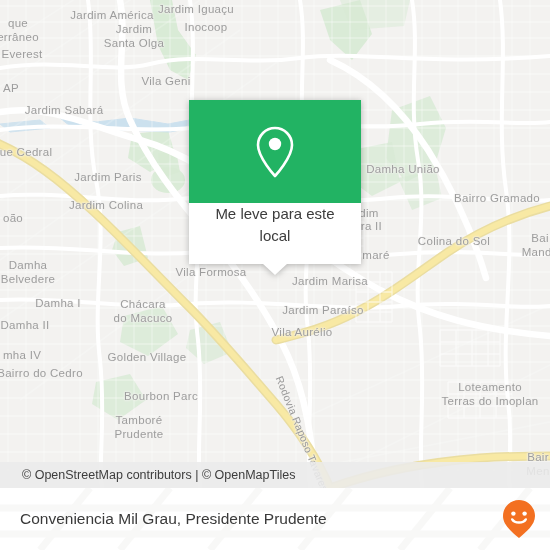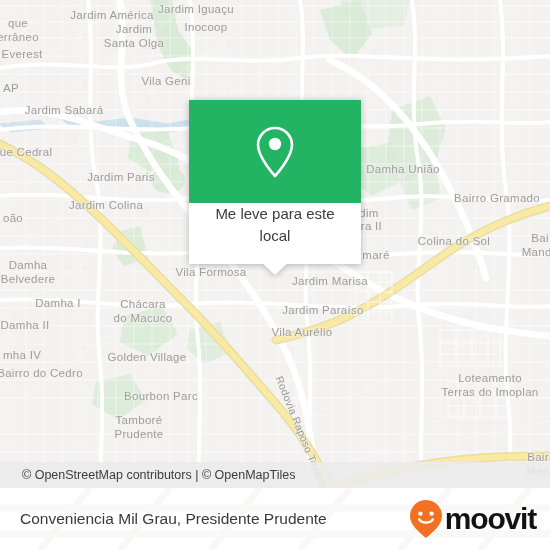--- a/index.html
+++ b/index.html
@@ -264,21 +264,21 @@
         <div class="map-label" style="left: 206px; top: 27px; transform: translate(-50%, -50%);">Inocoop</div>
         <div class="map-label" style="left: 18px; top: 30px; transform: translate(-50%, -50%);">que
 errâneo</div>
         <div class="map-label" style="left: 134px; top: 36px; transform: translate(-50%, -50%);">Jardim
 Santa Olga</div>
         <div class="map-label" style="left: 22px; top: 54px; transform: translate(-50%, -50%);">Everest</div>
         <div class="map-label" style="left: 166px; top: 81px; transform: translate(-50%, -50%);">Vila Geni</div>
         <div class="map-label" style="left: 11px; top: 88px; transform: translate(-50%, -50%);">AP</div>
         <div class="map-label" style="left: 64px; top: 110px; transform: translate(-50%, -50%);">Jardim Sabará</div>
         <div class="map-label" style="left: 26px; top: 152px; transform: translate(-50%, -50%);">ue Cedral</div>
-        <div class="map-label" style="left: 121px; top: 177px; transform: translate(-50%, -50%);">Jardim Paris</div>
+        <div class="map-label" style="left: 108px; top: 177px; transform: translate(-50%, -50%);">Jardim Paris</div>
         <div class="map-label" style="left: 403px; top: 169px; transform: translate(-50%, -50%);">Damha União</div>
         <div class="map-label" style="left: 497px; top: 198px; transform: translate(-50%, -50%);">Bairro Gramado</div>
         <div class="map-label" style="left: 106px; top: 205px; transform: translate(-50%, -50%);">Jardim Colina</div>
         <div class="map-label" style="left: 369px; top: 213px; transform: translate(-50%, -50%);">dim</div>
         <div class="map-label" style="left: 370px; top: 226px; transform: translate(-50%, -50%);">ira II</div>
         <div class="map-label" style="left: 454px; top: 241px; transform: translate(-50%, -50%);">Colina do Sol</div>
         <div class="map-label" style="left: 540px; top: 245px; transform: translate(-50%, -50%);">Bai
 Manda</div>
         <div class="map-label" style="left: 13px; top: 218px; transform: translate(-50%, -50%);">oão</div>
         <div class="map-label" style="left: 376px; top: 255px; transform: translate(-50%, -50%);">maré</div>
@@ -289,21 +289,21 @@
         <div class="map-label" style="left: 58px; top: 303px; transform: translate(-50%, -50%);">Damha I</div>
         <div class="map-label" style="left: 143px; top: 311px; transform: translate(-50%, -50%);">Chácara
 do Macuco</div>
         <div class="map-label" style="left: 323px; top: 310px; transform: translate(-50%, -50%);">Jardim Paraíso</div>
         <div class="map-label" style="left: 25px; top: 325px; transform: translate(-50%, -50%);">Damha II</div>
         <div class="map-label" style="left: 302px; top: 332px; transform: translate(-50%, -50%);">Vila Aurélio</div>
         <div class="map-label" style="left: 22px; top: 355px; transform: translate(-50%, -50%);">mha IV</div>
         <div class="map-label" style="left: 147px; top: 357px; transform: translate(-50%, -50%);">Golden Village</div>
         <div class="map-label" style="left: 40px; top: 373px; transform: translate(-50%, -50%);">Bairro do Cedro</div>
         <div class="map-label" style="left: 161px; top: 396px; transform: translate(-50%, -50%);">Bourbon Parc</div>
-        <div class="map-label" style="left: 490px; top: 385px; transform: translate(-50%, -50%);">Loteamento
+        <div class="map-label" style="left: 490px; top: 394px; transform: translate(-50%, -50%);">Loteamento
 Terras do Imoplan</div>
         <div class="map-label" style="left: 139px; top: 427px; transform: translate(-50%, -50%);">Tamboré
 Prudente</div>
         <div class="map-label" style="left: 538px; top: 464px; transform: translate(-50%, -50%);">Bair
 Men</div>
         <div class="map-label road-label" style="left: 302px; top: 434px; transform: translate(-50%, -50%) rotate(68deg);">Rodovia Raposo Tavares</div>
       </div>
 
     <div id="callout">
       <div id="callout-head">
@@ -332,17 +332,16 @@
 
     <div id="footer-title">Conveniencia Mil Grau, Presidente Prudente</div>
 
     <div id="moovit-logo">
       <svg width="34" height="40" viewBox="0 0 34 40">
         <path d="M17 1 C8.2 1 1 8.2 1 17 C1 26 10 33 17 39 C24 33 33 26 33 17 C33 8.2 25.8 1 17 1 Z" fill="#f37021"></path>
         <circle cx="11.4" cy="14.6" r="2.2" fill="#ffffff"></circle>
         <circle cx="22.6" cy="14.6" r="2.2" fill="#ffffff"></circle>
         <path d="M10.2 20.4 C12.6 24.6 21.4 24.6 23.8 20.4" fill="none" stroke="#ffffff" stroke-width="2.4" stroke-linecap="round"></path>
       </svg>
-      <span id="moovit-wordmark">moovit</span>
     </div>
   </div>
 
 </div>
 
 </body></html>

